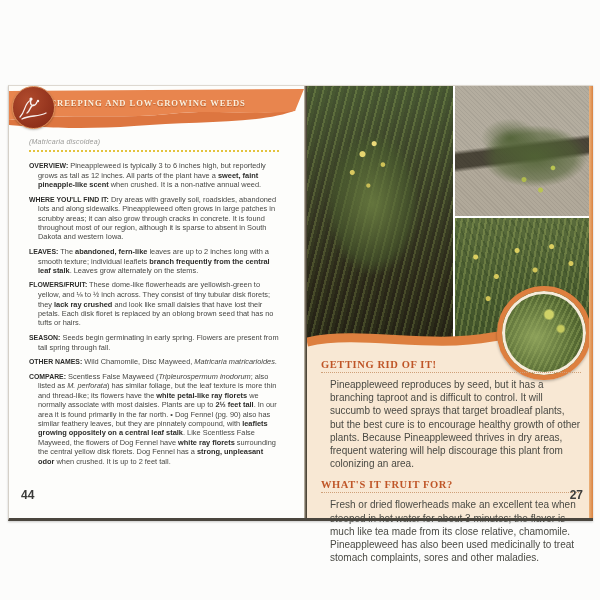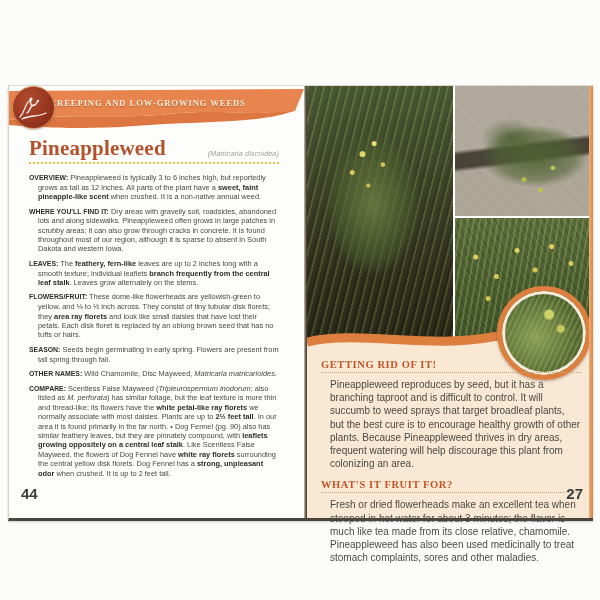--- a/index.html
+++ b/index.html
@@ -37,21 +37,21 @@
     font-style:italic;font-size:7px;color:#9b9b98;padding-bottom:2px;letter-spacing:.2px;
   }
   .dotted-rule{border-bottom:2px dotted #e3c33d;margin-top:3px;margin-bottom:9px;}
   .section{
     margin:0 0 5px;font-size:7.4px;line-height:1.27;color:#474744;
     padding-left:9px;text-indent:-9px;
   }
   .section .label{font-weight:700;font-size:6.9px;color:#2d2d2b;}
   .section b,.callout b{color:#2d2d2b;}
   .pagenum{
-    position:absolute;bottom:16px;font-size:15px;font-weight:700;color:#3c3c3a;z-index:6;
+    position:absolute;bottom:16px;font-size:12px;font-weight:700;color:#3c3c3a;z-index:6;
   }
   .pagenum.pn-left{left:12px;}
   .pagenum.pn-right{right:10px;}
   
   .gutter{
     position:absolute;left:295px;top:0;width:3px;height:100%;z-index:5;
     background:linear-gradient(90deg,#cfc9bc,#6b6252 55%,#3c362a);
   }
   
   .page-right{position:absolute;left:298px;top:0;width:286px;height:100%;background:#5eead4;}
@@ -136,32 +136,31 @@
     <div class="badge">
       <svg width="33" height="30" viewBox="0 0 33 30">
         <path d="M3,24 C9,18 7,10 14,7 M14,7 C12,13 18,15 20,9 M5,26 C13,22 21,24 29,20 M10,20 C14,17 13,12 17,12" stroke="#ffffff" stroke-width="1.3" fill="none" stroke-linecap="round" opacity="0.92"></path>
         <circle cx="14" cy="6" r="1.6" fill="#ffffff" opacity="0.92"></circle>
         <circle cx="21" cy="8" r="1.2" fill="#ffffff" opacity="0.92"></circle>
       </svg>
     </div>
 
     <div class="left-content">
       <div class="title-row">
-        <h1 class="title">Pineappleweed</h1>
         <span class="latin">(Matricaria discoidea)</span>
       </div>
       <div class="dotted-rule"></div>
       <div>
   <p class="section"><span class="label">OVERVIEW:</span> <span>Pineappleweed is typically 3 to 6 inches high, but reportedly grows as tall as 12 inches. All parts of the plant have a <b>sweet, faint pineapple-like scent</b> when crushed. It is a non-native annual weed.</span></p>
 
   <p class="section"><span class="label">WHERE YOU'LL FIND IT:</span> <span>Dry areas with gravelly soil, roadsides, abandoned lots and along sidewalks. Pineappleweed often grows in large patches in scrubby areas; it can also grow through cracks in concrete. It is found throughout most of our region, although it is sparse to absent in South Dakota and western Iowa.</span></p>
 
-  <p class="section"><span class="label">LEAVES:</span> <span>The <b>feathery, fern-like</b> leaves are up to 2 inches long with a smooth texture; individual leaflets <b>branch frequently from the central leaf stalk</b>. Leaves grow alternately on the stems.</span></p>
-
-  <p class="section"><span class="label">FLOWERS/FRUIT:</span> <span>These dome-like flowerheads are yellowish-green to yellow, and ⅛ to ½ inch across. They consist of tiny tubular disk florets; they <b>area ray florets</b> and look like small daisies that have lost their petals. Each disk floret is replaced by an oblong brown seed that has no tufts or hairs.</span></p>
+  <p class="section"><span class="label">LEAVES:</span> <span>The <b>abandoned, fern-like</b> leaves are up to 2 inches long with a smooth texture; individual leaflets <b>branch frequently from the central leaf stalk</b>. Leaves grow alternately on the stems.</span></p>
+
+  <p class="section"><span class="label">FLOWERS/FRUIT:</span> <span>These dome-like flowerheads are yellowish-green to yellow, and ⅛ to ½ inch across. They consist of tiny tubular disk florets; they <b>lack ray crushed</b> and look like small daisies that have lost their petals. Each disk floret is replaced by an oblong brown seed that has no tufts or hairs.</span></p>
 
   <p class="section"><span class="label">SEASON:</span> <span>Seeds begin germinating in early spring. Flowers are present from tall spring through fall.</span></p>
 
   <p class="section"><span class="label">OTHER NAMES:</span> <span>Wild Chamomile, Disc Mayweed, <i>Matricaria matricarioides</i>.</span></p>
 
   <p class="section"><span class="label">COMPARE:</span> <span>Scentless False Mayweed (<i>Tripleurospermum inodorum</i>; also listed as <i>M. perforata</i>) has similar foliage, but the leaf texture is more thin and thread-like; its flowers have the <b>white petal-like ray florets</b> we normally associate with most daisies. Plants are up to <b>2½ feet tall</b>. In our area it is found primarily in the far north. • Dog Fennel (pg. 90) also has similar feathery leaves, but they are pinnately compound, with <b>leaflets growing oppositely on a central leaf stalk</b>. Like Scentless False Mayweed, the flowers of Dog Fennel have <b>white ray florets</b> surrounding the central yellow disk florets. Dog Fennel has a <b>strong, unpleasant odor</b> when crushed. It is up to 2 feet tall.</span></p>
 </div>
     </div>
 
     <div class="pagenum pn-left">44</div>

